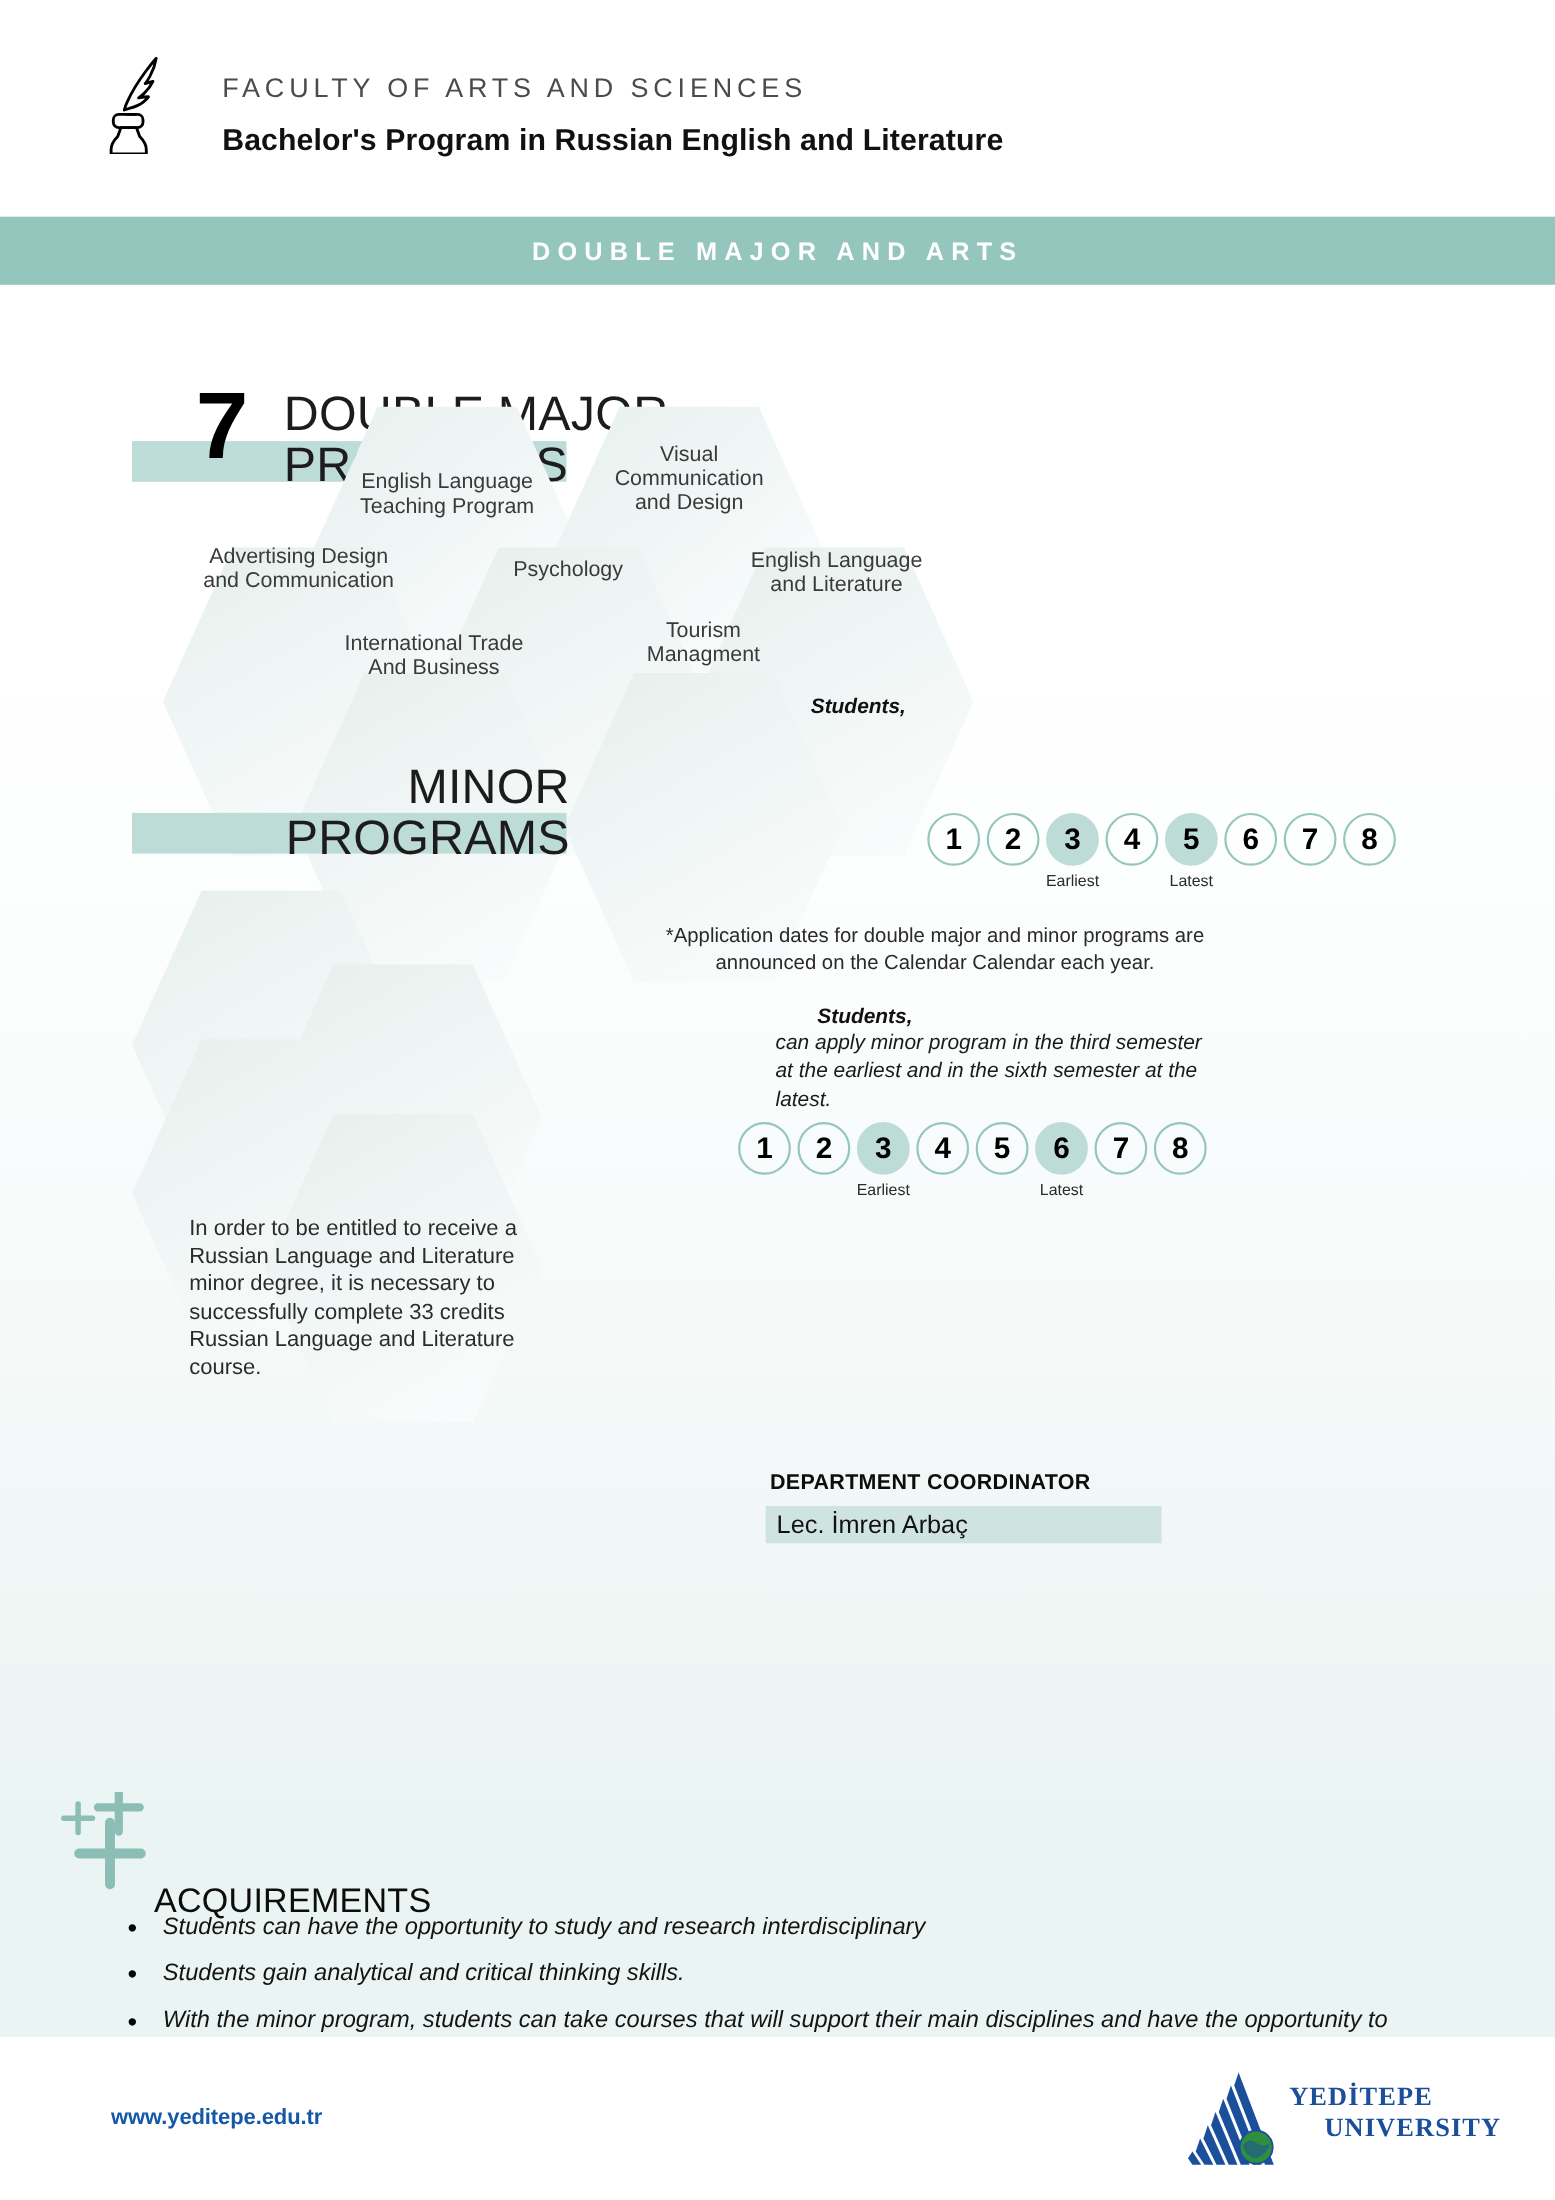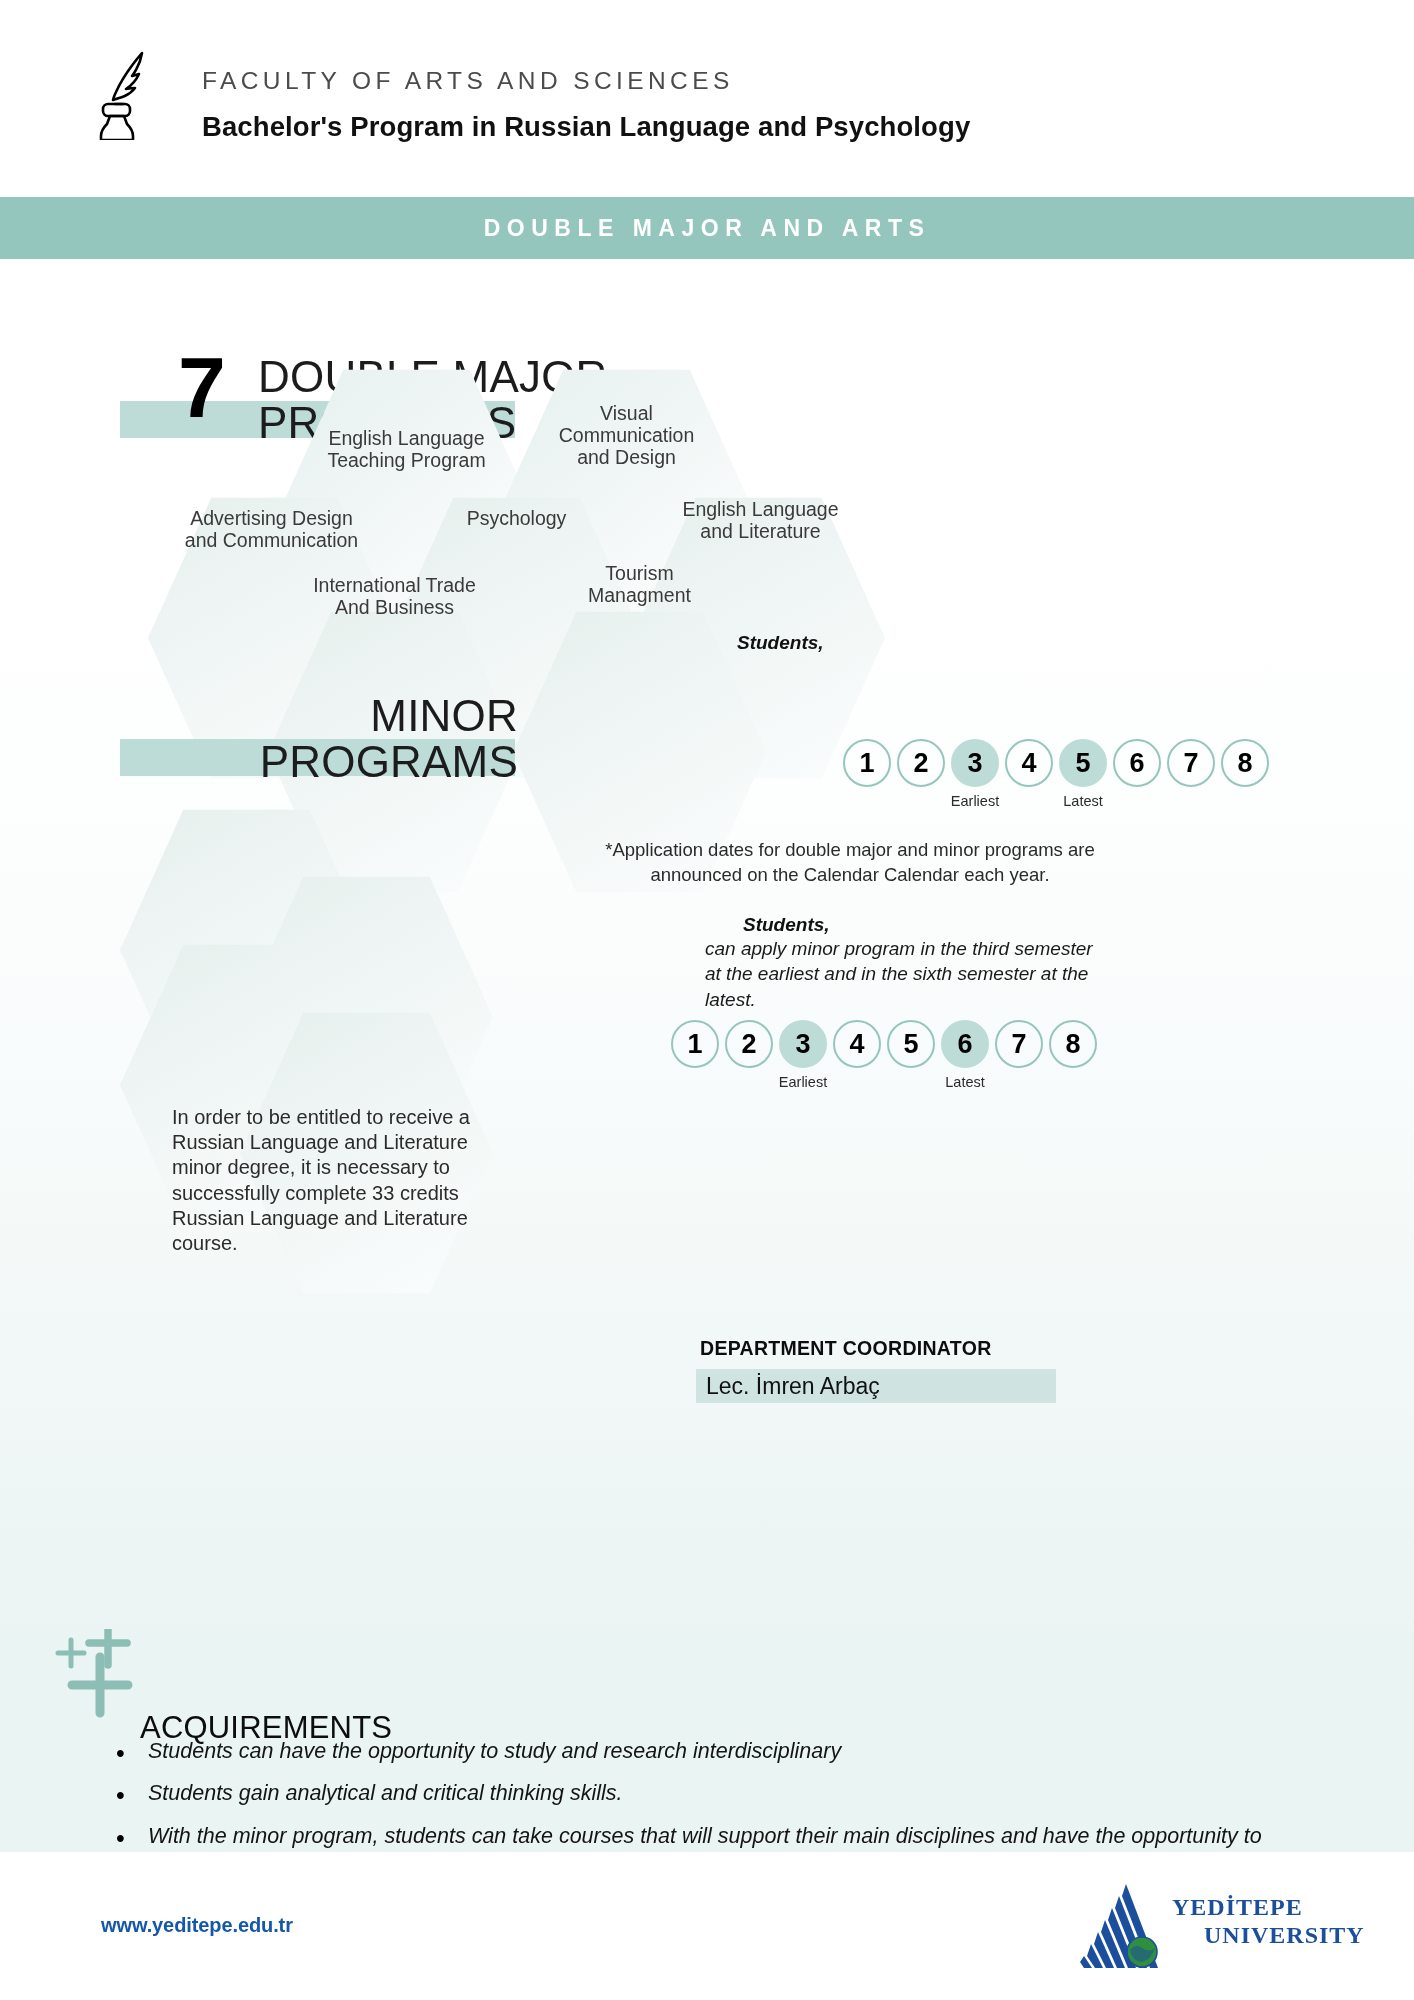--- a/index.html
+++ b/index.html
@@ -175,21 +175,21 @@
   <div id="quill-icon">
     <svg viewBox="0 0 70 90" width="70" height="90">
       <path d="M47 3 C47 3 30 22 21 42 C19 46 18 50 18 50 L24 48 C24 48 34 46 40 38 C36 38 31 39 31 39 C31 39 40 33 44 24 C41 25 37 26 37 26 C37 26 45 16 47 3 Z" fill="none" stroke="#000" stroke-width="2.6" stroke-linejoin="round"></path>
       <path d="M20 54 L28 54" stroke="#000" stroke-width="2.6" stroke-linecap="round"></path>
       <rect x="8" y="54" width="27" height="12" rx="5" fill="none" stroke="#000" stroke-width="2.6"></rect>
       <path d="M15 66 L12 74 C8 78 6 82 6 86 L6 90 L38 90 L38 86 C38 82 36 78 32 74 L29 66 Z" fill="none" stroke="#000" stroke-width="2.6" stroke-linejoin="round"></path>
     </svg>
   </div>
   <div id="header-texts">
     <div id="faculty-line">FACULTY OF ARTS AND SCIENCES</div>
-    <div id="program-line">Bachelor's Program in Russian Language and Psychology</div>
+    <div id="program-line">Bachelor's Program in Russian English and Literature</div>
   </div>
 </div>
 
 <div id="banner">
   <div id="banner-title">DOUBLE MAJOR AND ARTS</div>
 </div>
 
 <div id="canvas">
 
   <div class="sec-highlight" id="dm-highlight"></div>
@@ -206,21 +206,21 @@
     <div class="hex hex-faint" style="left:390px; top:233px; width:253px; height:292px;"></div>
     <div class="hex hex-faint" style="left:632px; top:233px; width:253px; height:292px;"></div>
     <div class="hex hex-faint" style="left:268px; top:347px; width:253px; height:292px;"></div>
     <div class="hex hex-faint" style="left:513px; top:347px; width:253px; height:292px;"></div>
 
     <div class="hex-label" style="left:280px; top:168px; width:253px;">English Language
 Teaching Program</div>
     <div class="hex-label" style="left:500px; top:143px; width:253px;">Visual
 Communication
 and Design</div>
-    <div class="hex-label" style="left:145px; top:248px; width:253px;">Advertising Design
+    <div class="hex-label" style="left:145px; top:236px; width:253px;">Advertising Design
 and Communication</div>
     <div class="hex-label" style="left:390px; top:248px; width:253px;">Psychology</div>
     <div class="hex-label" style="left:634px; top:239px; width:253px;">English Language
 and Literature</div>
     <div class="hex-label" style="left:268px; top:315px; width:253px;">International Trade
 And Business</div>
     <div class="hex-label" style="left:513px; top:303px; width:253px;">Tourism
 Managment</div>
   </div>
 

